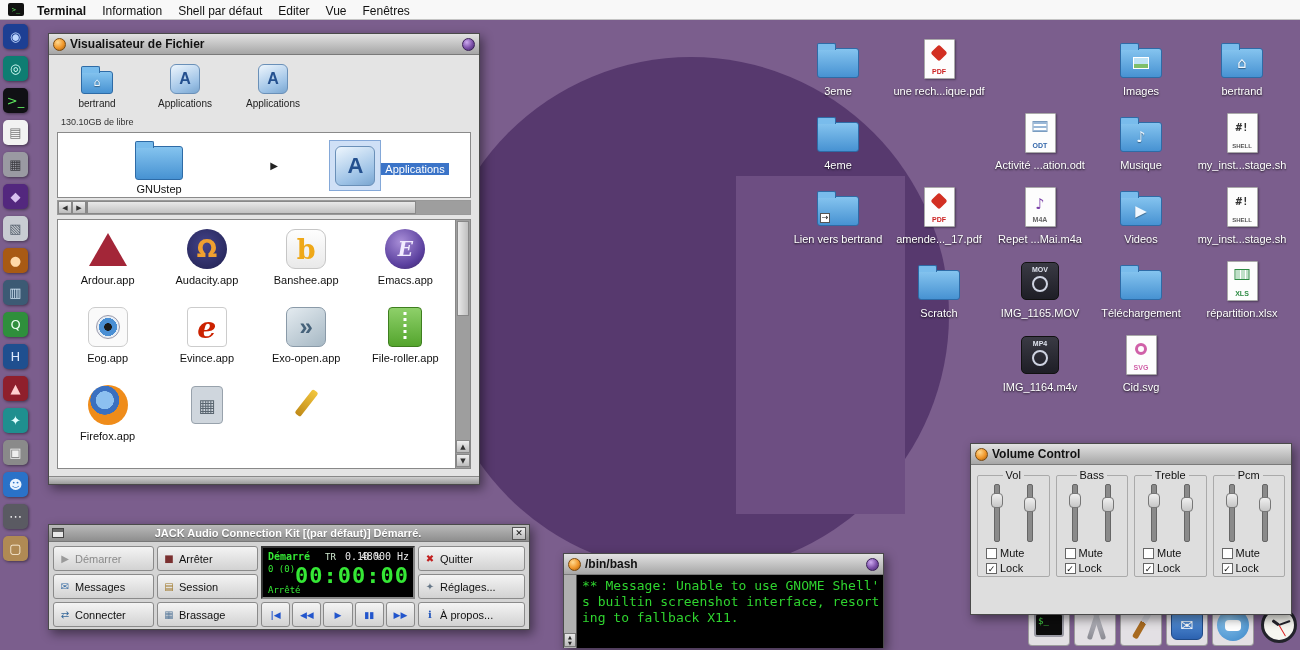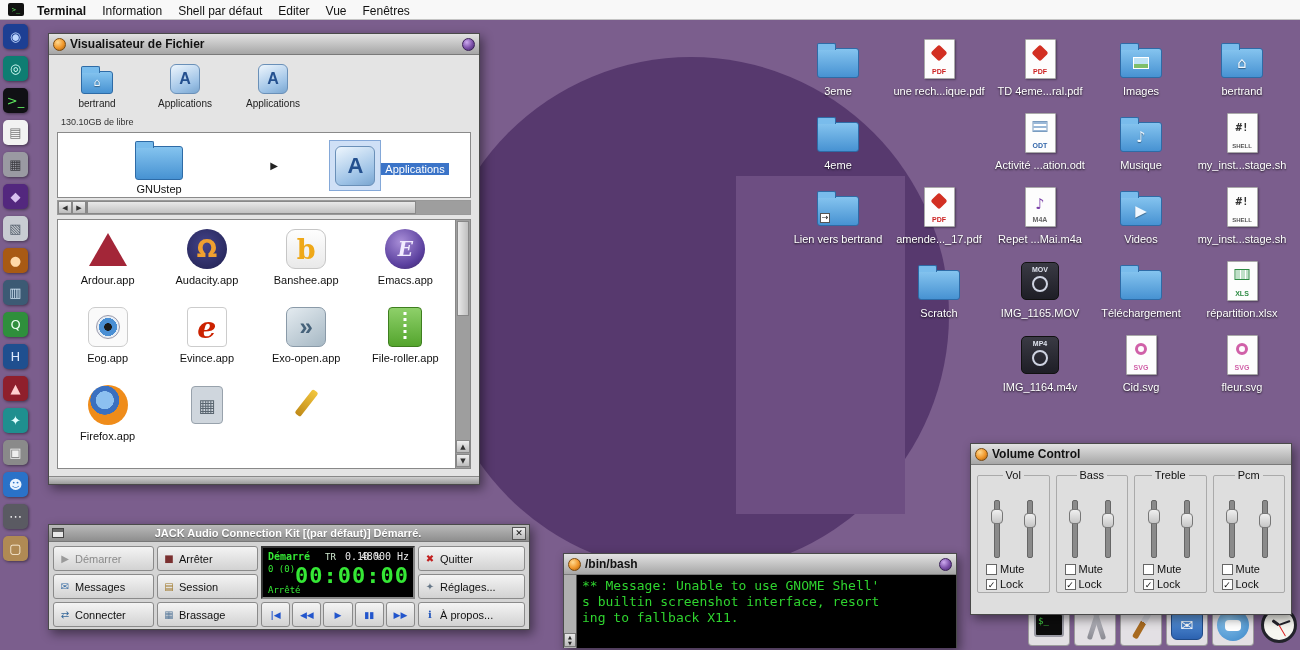--- a/index.html
+++ b/index.html
@@ -126,31 +126,31 @@
 .jd-mode{position:absolute;left:62px;top:4px;color:#cfe8cf;font-size:9px}
 .jd-dsp{position:absolute;left:82px;top:3px;color:#e8e8e8;font-size:10px}
 .jd-rate{position:absolute;right:4px;top:3px;color:#e8e8e8;font-size:10px}
 .jd-xruns{position:absolute;left:5px;top:16px;color:var(--lcd);font-size:9px}
 .jd-time{position:absolute;right:4px;top:15px;color:var(--lcd);font-size:22px;font-weight:bold;letter-spacing:1px}
 .jd-transport{position:absolute;left:5px;bottom:2px;color:var(--lcd);font-size:9px}
 .jtransport{display:flex;gap:2px}
 .tbtn{flex:1;display:flex;align-items:center;justify-content:center;background:linear-gradient(#f4f4f4,#d2d2d2);border:1px solid #8a8a8a;border-radius:3px;color:#2255cc;font-size:9px;font-weight:bold;font-family:"DejaVu Sans",sans-serif}
 
 
-#terminal{left:563px;top:553px;width:394px;height:95px;background:#000;z-index:7}
+#terminal{left:563px;top:553px;width:321px;height:95px;background:#000;z-index:7}
 .term-body{position:relative;height:73px;background:#000;display:flex}
 .term-gutter{width:13px;background:#b0b0b0;border-right:1px solid #555;position:relative}
 .term-arrows{position:absolute;bottom:1px;left:0;width:12px;text-align:center;font-size:5px;line-height:6px;color:#222;font-family:"DejaVu Sans",sans-serif;background:linear-gradient(#e8e8e8,#bbb);border:1px solid #777}
 #term-text{flex:1;padding:3px 5px;color:var(--term);font-family:"DejaVu Sans Mono",monospace;font-size:13px;line-height:16px;white-space:pre;overflow:hidden}
 
 
 #volume{left:970px;top:443px;width:322px;height:172px;background:#dedede;z-index:5}
 #vol-body{display:flex;padding:4px 6px;gap:6px}
 .vc-group{flex:1;border:1px groove #aaa;border-radius:2px;padding:0 2px 2px;background:#dedede}
-.vc-legend{font-size:11px;color:#111;padding:0 3px;margin:16px auto;text-align:center}
+.vc-legend{font-size:11px;color:#111;padding:0 3px;margin:0 auto;text-align:center}
 .vc-sliders{display:flex;justify-content:space-around;height:62px;margin-top:1px}
 .vslider{position:relative;width:16px}
 .vslider::before{content:"";position:absolute;left:50%;top:2px;bottom:2px;width:4px;transform:translateX(-50%);background:#8a8a8a;border:1px solid #666;border-radius:2px}
 .vthumb2{position:absolute;left:50%;transform:translateX(-50%);width:12px;height:15px;background:linear-gradient(#f0f0f0,#c6c6c6);border:1px solid #777;border-radius:4px}
 .vc-check{display:flex;align-items:flex-end;gap:3px;font-size:11px;color:#111;margin:3px 0 0 6px}
 .cbox{width:11px;height:11px;background:#fff;border:1px solid #666;font-size:9px;line-height:10px;text-align:center;color:#111;font-family:"DejaVu Sans",sans-serif;flex:0 0 auto}
 
 
 #bottom-dock{position:absolute;left:1028px;top:604px;display:flex;gap:4px;z-index:4}
 .bd-tile{width:42px;height:42px;border-radius:4px;background:rgba(235,235,235,.92);border:1px solid rgba(110,110,110,.6);display:flex;align-items:center;justify-content:center;position:relative}
@@ -243,120 +243,111 @@
     </div>
     <div class="dicon" style="left: 888px; top: 36px;">
       <div class="icn">
         <div class="page">
           <span class="plogo plogo-pdf"></span>
           <span class="ptag ptag-pdf">PDF</span>
         </div>
       </div>
       <div class="dlabel">une rech...ique.pdf</div>
     </div>
-    <div class="dicon" style="left: 989px; top: 36px;">
+    <div class="dicon" style="left: 1090px; top: 36px;">
+      <div class="icn">
+        <div class="fold">
+          <span class="em-photo"></span>
+        </div>
+      </div>
+      <div class="dlabel">Images</div>
+    </div>
+    <div class="dicon" style="left: 1191px; top: 36px;">
+      <div class="icn">
+        <div class="fold">
+          <span class="em-glyph">⌂</span>
+        </div>
+      </div>
+      <div class="dlabel">bertrand</div>
+    </div>
+    <div class="dicon" style="left: 787px; top: 110px;">
+      <div class="icn">
+        <div class="fold"></div>
+      </div>
+      <div class="dlabel">4eme</div>
+    </div>
+    <div class="dicon" style="left: 989px; top: 110px;">
+      <div class="icn">
+        <div class="page">
+          <span class="plogo plogo-odt"></span>
+          <span class="ptag ptag-odt">ODT</span>
+        </div>
+      </div>
+      <div class="dlabel">Activité ...ation.odt</div>
+    </div>
+    <div class="dicon" style="left: 1090px; top: 110px;">
+      <div class="icn">
+        <div class="fold">
+          <span class="em-glyph">♪</span>
+        </div>
+      </div>
+      <div class="dlabel">Musique</div>
+    </div>
+    <div class="dicon" style="left: 1191px; top: 110px;">
+      <div class="icn">
+        <div class="page">
+          <span class="plogo plogo-sh">#!</span>
+          <span class="ptag ptag-sh">SHELL</span>
+        </div>
+      </div>
+      <div class="dlabel">my_inst...stage.sh</div>
+    </div>
+    <div class="dicon" style="left: 787px; top: 184px;">
+      <div class="icn">
+        <div class="fold">
+          <span class="em-link">→</span>
+        </div>
+      </div>
+      <div class="dlabel">Lien vers bertrand</div>
+    </div>
+    <div class="dicon" style="left: 888px; top: 184px;">
       <div class="icn">
         <div class="page">
           <span class="plogo plogo-pdf"></span>
           <span class="ptag ptag-pdf">PDF</span>
         </div>
       </div>
-      <div class="dlabel">TD 4eme...ral.pdf</div>
-    </div>
-    <div class="dicon" style="left: 1090px; top: 36px;">
+      <div class="dlabel">amende..._17.pdf</div>
+    </div>
+    <div class="dicon" style="left: 989px; top: 184px;">
+      <div class="icn">
+        <div class="page">
+          <span class="plogo plogo-m4a">♪</span>
+          <span class="ptag ptag-m4a">M4A</span>
+        </div>
+      </div>
+      <div class="dlabel">Repet ...Mai.m4a</div>
+    </div>
+    <div class="dicon" style="left: 1090px; top: 184px;">
       <div class="icn">
         <div class="fold">
-          <span class="em-photo"></span>
-        </div>
-      </div>
-      <div class="dlabel">Images</div>
-    </div>
-    <div class="dicon" style="left: 1191px; top: 36px;">
-      <div class="icn">
-        <div class="fold">
-          <span class="em-glyph">⌂</span>
-        </div>
-      </div>
-      <div class="dlabel">bertrand</div>
-    </div>
-    <div class="dicon" style="left: 787px; top: 110px;">
-      <div class="icn">
-        <div class="fold"></div>
-      </div>
-      <div class="dlabel">4eme</div>
-    </div>
-    <div class="dicon" style="left: 989px; top: 110px;">
-      <div class="icn">
-        <div class="page">
-          <span class="plogo plogo-odt"></span>
-          <span class="ptag ptag-odt">ODT</span>
-        </div>
-      </div>
-      <div class="dlabel">Activité ...ation.odt</div>
-    </div>
-    <div class="dicon" style="left: 1090px; top: 110px;">
-      <div class="icn">
-        <div class="fold">
-          <span class="em-glyph">♪</span>
-        </div>
-      </div>
-      <div class="dlabel">Musique</div>
-    </div>
-    <div class="dicon" style="left: 1191px; top: 110px;">
+          <span class="em-glyph">▶</span>
+        </div>
+      </div>
+      <div class="dlabel">Videos</div>
+    </div>
+    <div class="dicon" style="left: 1191px; top: 184px;">
       <div class="icn">
         <div class="page">
           <span class="plogo plogo-sh">#!</span>
           <span class="ptag ptag-sh">SHELL</span>
         </div>
       </div>
       <div class="dlabel">my_inst...stage.sh</div>
     </div>
-    <div class="dicon" style="left: 787px; top: 184px;">
-      <div class="icn">
-        <div class="fold">
-          <span class="em-link">→</span>
-        </div>
-      </div>
-      <div class="dlabel">Lien vers bertrand</div>
-    </div>
-    <div class="dicon" style="left: 888px; top: 184px;">
-      <div class="icn">
-        <div class="page">
-          <span class="plogo plogo-pdf"></span>
-          <span class="ptag ptag-pdf">PDF</span>
-        </div>
-      </div>
-      <div class="dlabel">amende..._17.pdf</div>
-    </div>
-    <div class="dicon" style="left: 989px; top: 184px;">
-      <div class="icn">
-        <div class="page">
-          <span class="plogo plogo-m4a">♪</span>
-          <span class="ptag ptag-m4a">M4A</span>
-        </div>
-      </div>
-      <div class="dlabel">Repet ...Mai.m4a</div>
-    </div>
-    <div class="dicon" style="left: 1090px; top: 184px;">
-      <div class="icn">
-        <div class="fold">
-          <span class="em-glyph">▶</span>
-        </div>
-      </div>
-      <div class="dlabel">Videos</div>
-    </div>
-    <div class="dicon" style="left: 1191px; top: 184px;">
-      <div class="icn">
-        <div class="page">
-          <span class="plogo plogo-sh">#!</span>
-          <span class="ptag ptag-sh">SHELL</span>
-        </div>
-      </div>
-      <div class="dlabel">my_inst...stage.sh</div>
-    </div>
     <div class="dicon" style="left: 888px; top: 258px;">
       <div class="icn">
         <div class="fold"></div>
       </div>
       <div class="dlabel">Scratch</div>
     </div>
     <div class="dicon" style="left: 989px; top: 258px;">
       <div class="icn">
         <div class="vid">
           <span class="vtag">MOV</span>
@@ -390,29 +381,20 @@
       <div class="dlabel">IMG_1164.m4v</div>
     </div>
     <div class="dicon" style="left: 1090px; top: 332px;">
       <div class="icn">
         <div class="page">
           <span class="plogo plogo-svg"></span>
           <span class="ptag ptag-svg">SVG</span>
         </div>
       </div>
       <div class="dlabel">Cid.svg</div>
-    </div>
-    <div class="dicon" style="left: 1191px; top: 332px;">
-      <div class="icn">
-        <div class="page">
-          <span class="plogo plogo-svg"></span>
-          <span class="ptag ptag-svg">SVG</span>
-        </div>
-      </div>
-      <div class="dlabel">fleur.svg</div>
     </div>
   </div>
 
 <div id="file-viewer" class="win">
   <div class="tbar">
     <span class="ball orange"></span>
     <span class="ttext">Visualisateur de Fichier</span>
     <span class="ball purple"></span>
   </div>
   <div class="fv-toolbar" id="fv-shortcuts">

